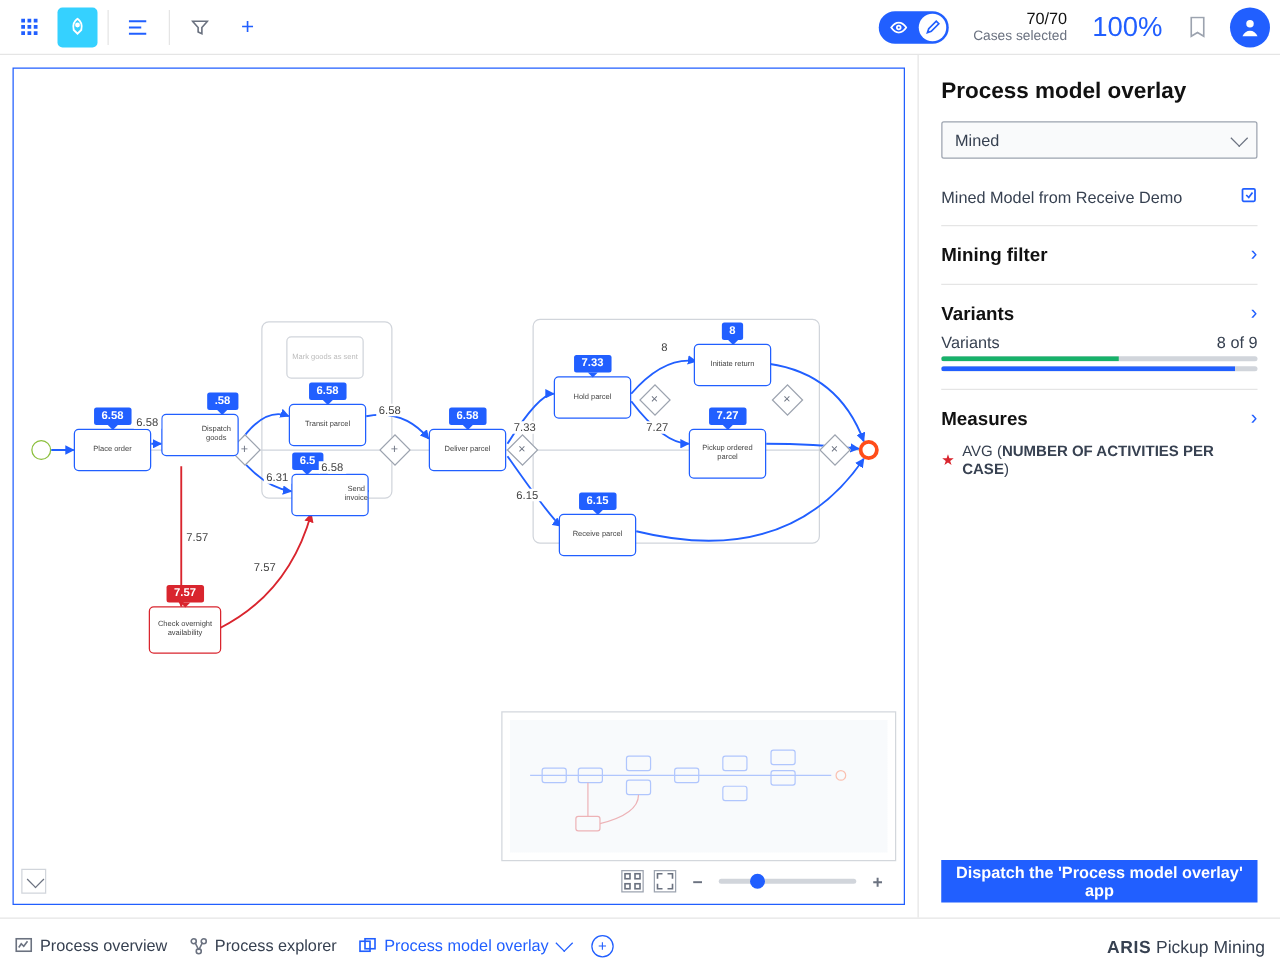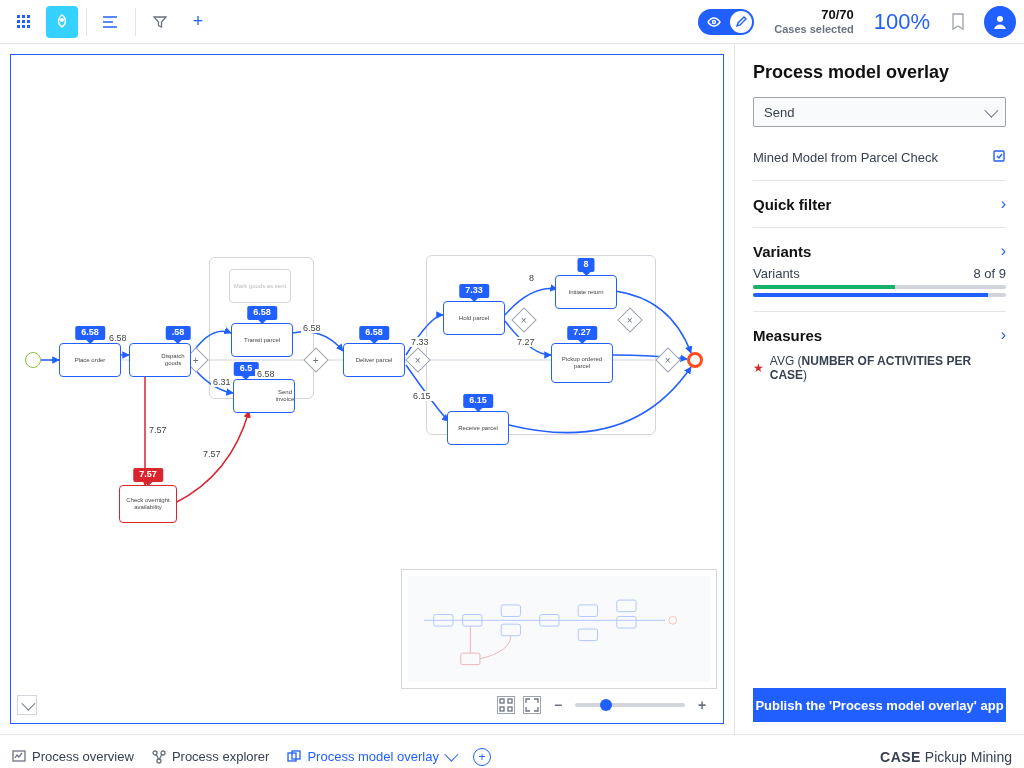--- a/index.html
+++ b/index.html
@@ -7,21 +7,21 @@
 
 
 .topbar { height: 44px; border-bottom: 1px solid #e5e5e5; display: flex; align-items: center; padding: 0 8px; gap: 6px; }
 .icon-btn { width: 32px; height: 32px; display: flex; align-items: center; justify-content: center; border-radius: 4px; cursor: pointer; color: #6b7280; }
 .icon-btn.active { background: #35d1ff; color: #fff; }
 .topbar .sep { width: 1px; height: 28px; background: #e5e5e5; margin: 0 2px; }
 .topbar .spacer { flex: 1; }
 .toggle-pill { width: 56px; height: 26px; background: #215fff; border-radius: 13px; display: flex; align-items: center; padding: 2px; position: relative; cursor: pointer; }
 .toggle-pill .eye { width: 20px; height: 20px; color: #fff; display:flex; align-items:center; justify-content:center; font-size:12px; margin-left:4px;}
 .toggle-pill .knob { position: absolute; right: 2px; width: 22px; height: 22px; background: #fff; border-radius: 50%; display:flex; align-items:center; justify-content:center; color:#215fff; font-size:12px;}
-.cases-block { text-align: right; line-height: 1.1; margin: 0 6px 0 14px; font-weight: bold; }
+.cases-block { text-align: right; line-height: 1.1; margin: 0 6px 0 14px; }
 .cases-block .count { font-size: 13px; color: #111; }
 .cases-block .label { font-size: 11px; color: #6b7280; }
 .pct { font-size: 22px; font-weight: 500; color: #215fff; margin: 0 8px; }
 .bookmark-ico { width:28px; display:flex; align-items:center; justify-content:center; color:#9ca3af; cursor:pointer;}
 .avatar { width: 32px; height: 32px; border-radius: 50%; background: #215fff; color: #fff; display: flex; align-items: center; justify-content: center; margin-left: 6px; cursor:pointer;}
 
 
 .main { display: flex; height: 690px; }
 .canvas-wrap { flex: 1; position: relative; padding: 10px; }
 .canvas { width: 100%; height: 100%; border: 1px solid #215fff; position: relative; background:#fff; }
@@ -213,21 +213,21 @@
           <span>×</span>
         </div>
       <div class="gateway" style="left:648px; top:296px;">
           <span>×</span>
         </div>
 
       <div class="node blue" style="left:48px; top:288px;">
         <span class="badge">6.58</span>
         <span>Place order</span>
       </div>
-      <div class="node blue" style="left:118px; top:288px;padding-left:28px;">
+      <div class="node blue" style="left:118px; top:276px;padding-left:28px;">
         <span class="badge" style="left:80%;">.58</span>
         <span>Dispatch goods</span>
       </div>
       <div class="node" style="left:218px; top:214px; color:#bbb; border-color:#d1d5db;">
         <span>Mark goods as sent</span>
       </div>
       <div class="node blue" style="left:220px; top:268px;">
         <span class="badge">6.58</span>
         <span>Transit parcel</span>
       </div>
@@ -320,39 +320,39 @@
         <div class="zb-btn">+</div>
       </div>
 
     </div>
   </div>
 
   <div class="side">
     <h2>Process model overlay</h2>
 
     <div class="select">
-      <span>Send</span>
+      <span>Mined</span>
       <span><span class="chev-down-ico" style="border-color:#6b7280"></span></span>
     </div>
 
     <div>
       <div class="ref-line" style="margin-top:8px;">
-        <span>Mined Model from Parcel Check</span>
+        <span>Mined Model from Receive Demo</span>
         <span class="open">
           <svg width="14" height="14" viewBox="0 0 14 14" fill="none" stroke="#215fff" stroke-width="1.4">
               <rect x="2" y="2" width="10" height="10" rx="1"></rect>
               <path d="M5 7l2 2 3-4"></path>
             </svg>
         </span>
       </div>
     </div>
     <div class="hr"></div>
 
     <div class="row-head">
-      <span class="sect-title">Quick filter</span>
+      <span class="sect-title">Mining filter</span>
       <span class="chev">›</span>
     </div>
     <div class="hr"></div>
 
     <div>
       <div class="row-head">
         <span class="sect-title">Variants</span>
         <span class="chev">›</span>
       </div>
       <div class="kv">
@@ -374,21 +374,21 @@
         <span class="chev">›</span>
       </div>
       <div class="measure" style="margin-top:10px;">
         <span class="star">★</span>
         <span>
           <span>AVG (</span><b>NUMBER OF ACTIVITIES PER CASE</b><span>)</span>
         </span>
       </div>
     </div>
 
-    <button class="publish">Publish the 'Process model overlay' app</button>
+    <button class="publish">Dispatch the 'Process model overlay' app</button>
   </div>
 </div>
 
 <div class="footer">
   <div class="ftab">
     <span class="ico">
       <svg width="14" height="12" viewBox="0 0 14 12" fill="none" stroke="#6b7280" stroke-width="1.3">
           <rect x="1" y="1" width="12" height="10"></rect>
           <path d="M3 8l2-3 2 2 3-4"></path>
         </svg>
@@ -412,15 +412,15 @@
           <rect x="1" y="3" width="8" height="8"></rect>
           <rect x="5" y="1" width="8" height="8"></rect>
         </svg>
     </span>
     <span>Process model overlay</span>
     <span><span class="chev-down-ico"></span></span>
   </div>
   <div class="add-circ">+</div>
 
   <div class="brand">
-    <b>CASE</b><span> Pickup Mining</span>
+    <b>ARIS</b><span> Pickup Mining</span>
   </div>
 </div>
 
 </body></html>

